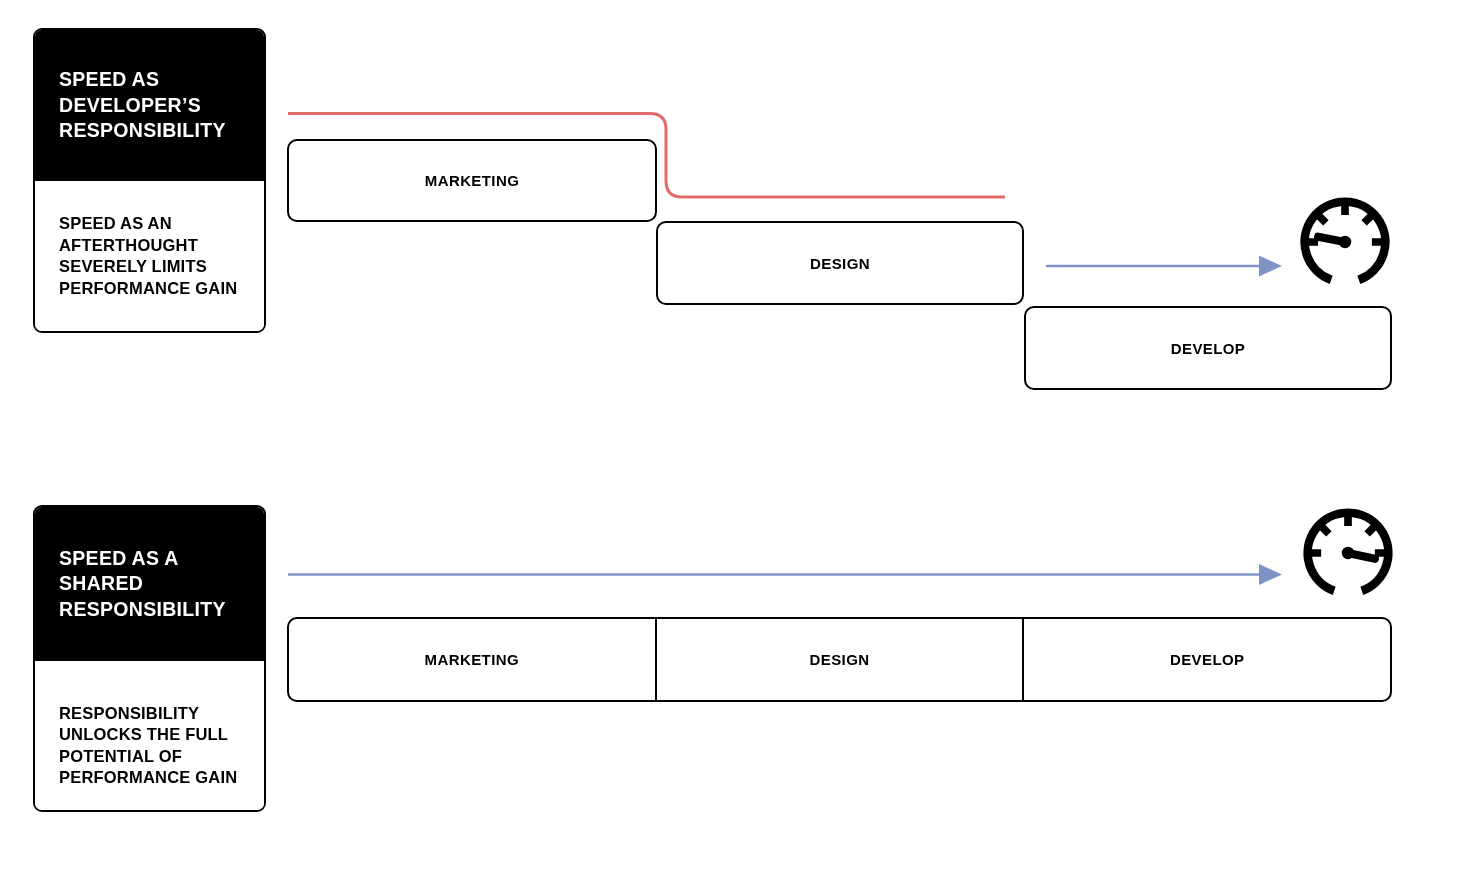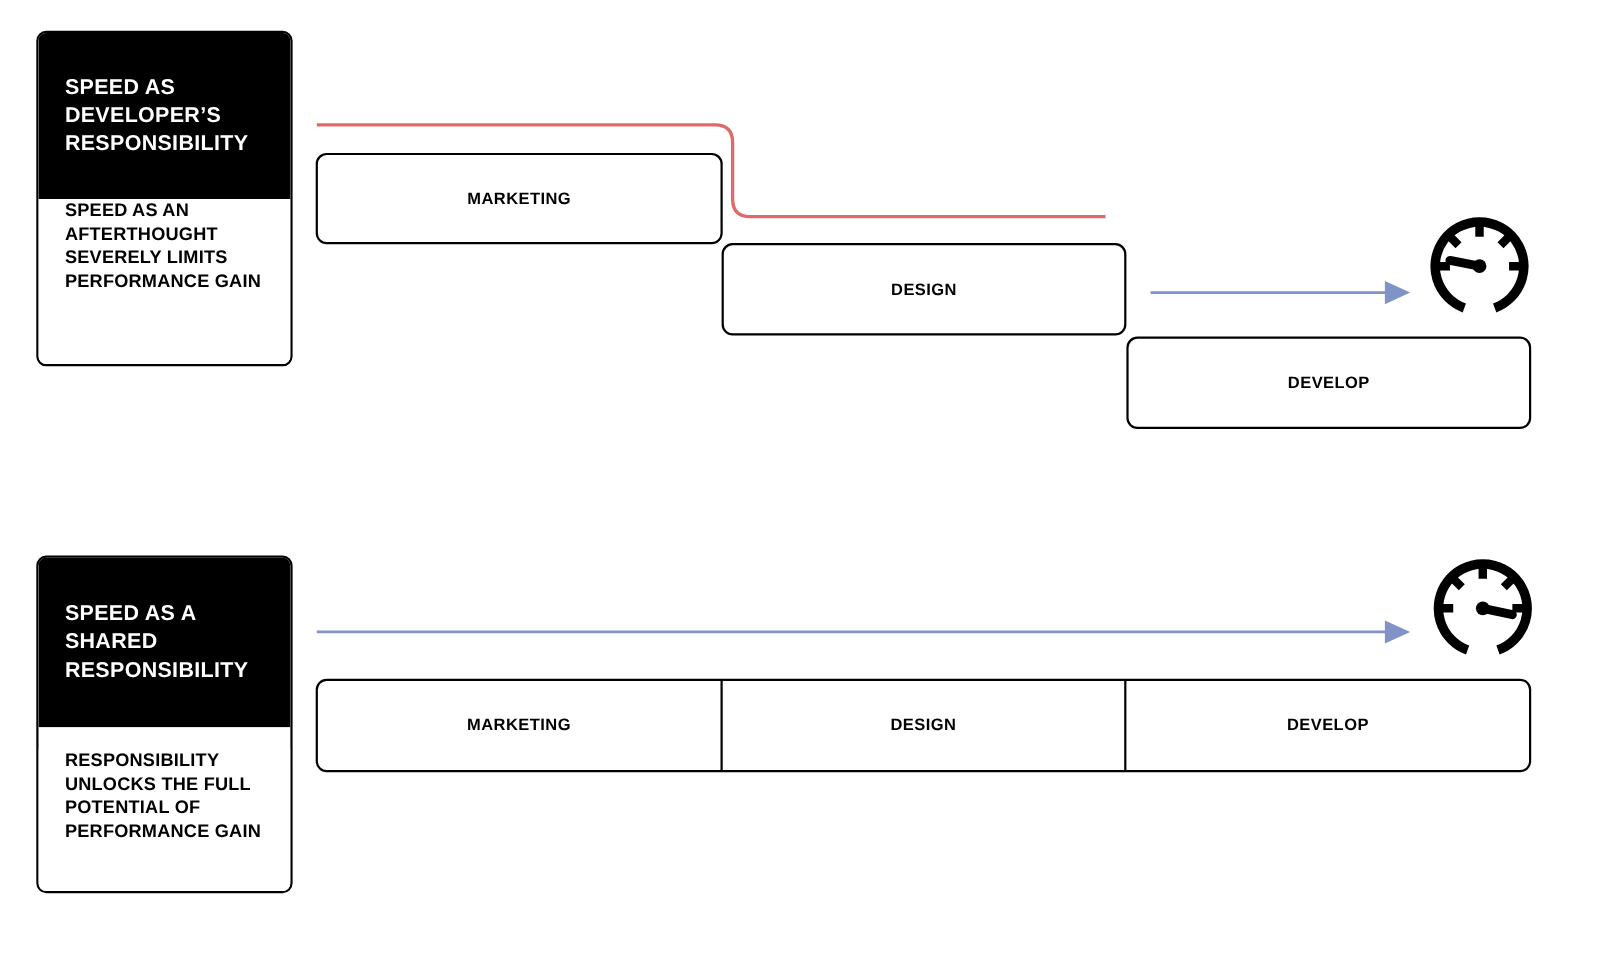--- a/index.html
+++ b/index.html
@@ -58,21 +58,21 @@
     color: #ffffff;
     display: flex;
     align-items: center;
     flex: 0 0 auto;
   }
   .card-top .card-black { height: 151px; }
   .card-bottom .card-black { height: 154px; }
   .card-white {
     flex: 1 1 auto;
     display: flex;
-    align-items: flex-start;
+    align-items: center;
     color: var(--ink, #000);
     background: #ffffff;
   }
   .card-title {
     padding: 0 10px 0 24px;
     font-size: 19.5px;
     line-height: 25.5px;
     font-weight: bold;
     letter-spacing: 0.3px;
     white-space: pre-line;

